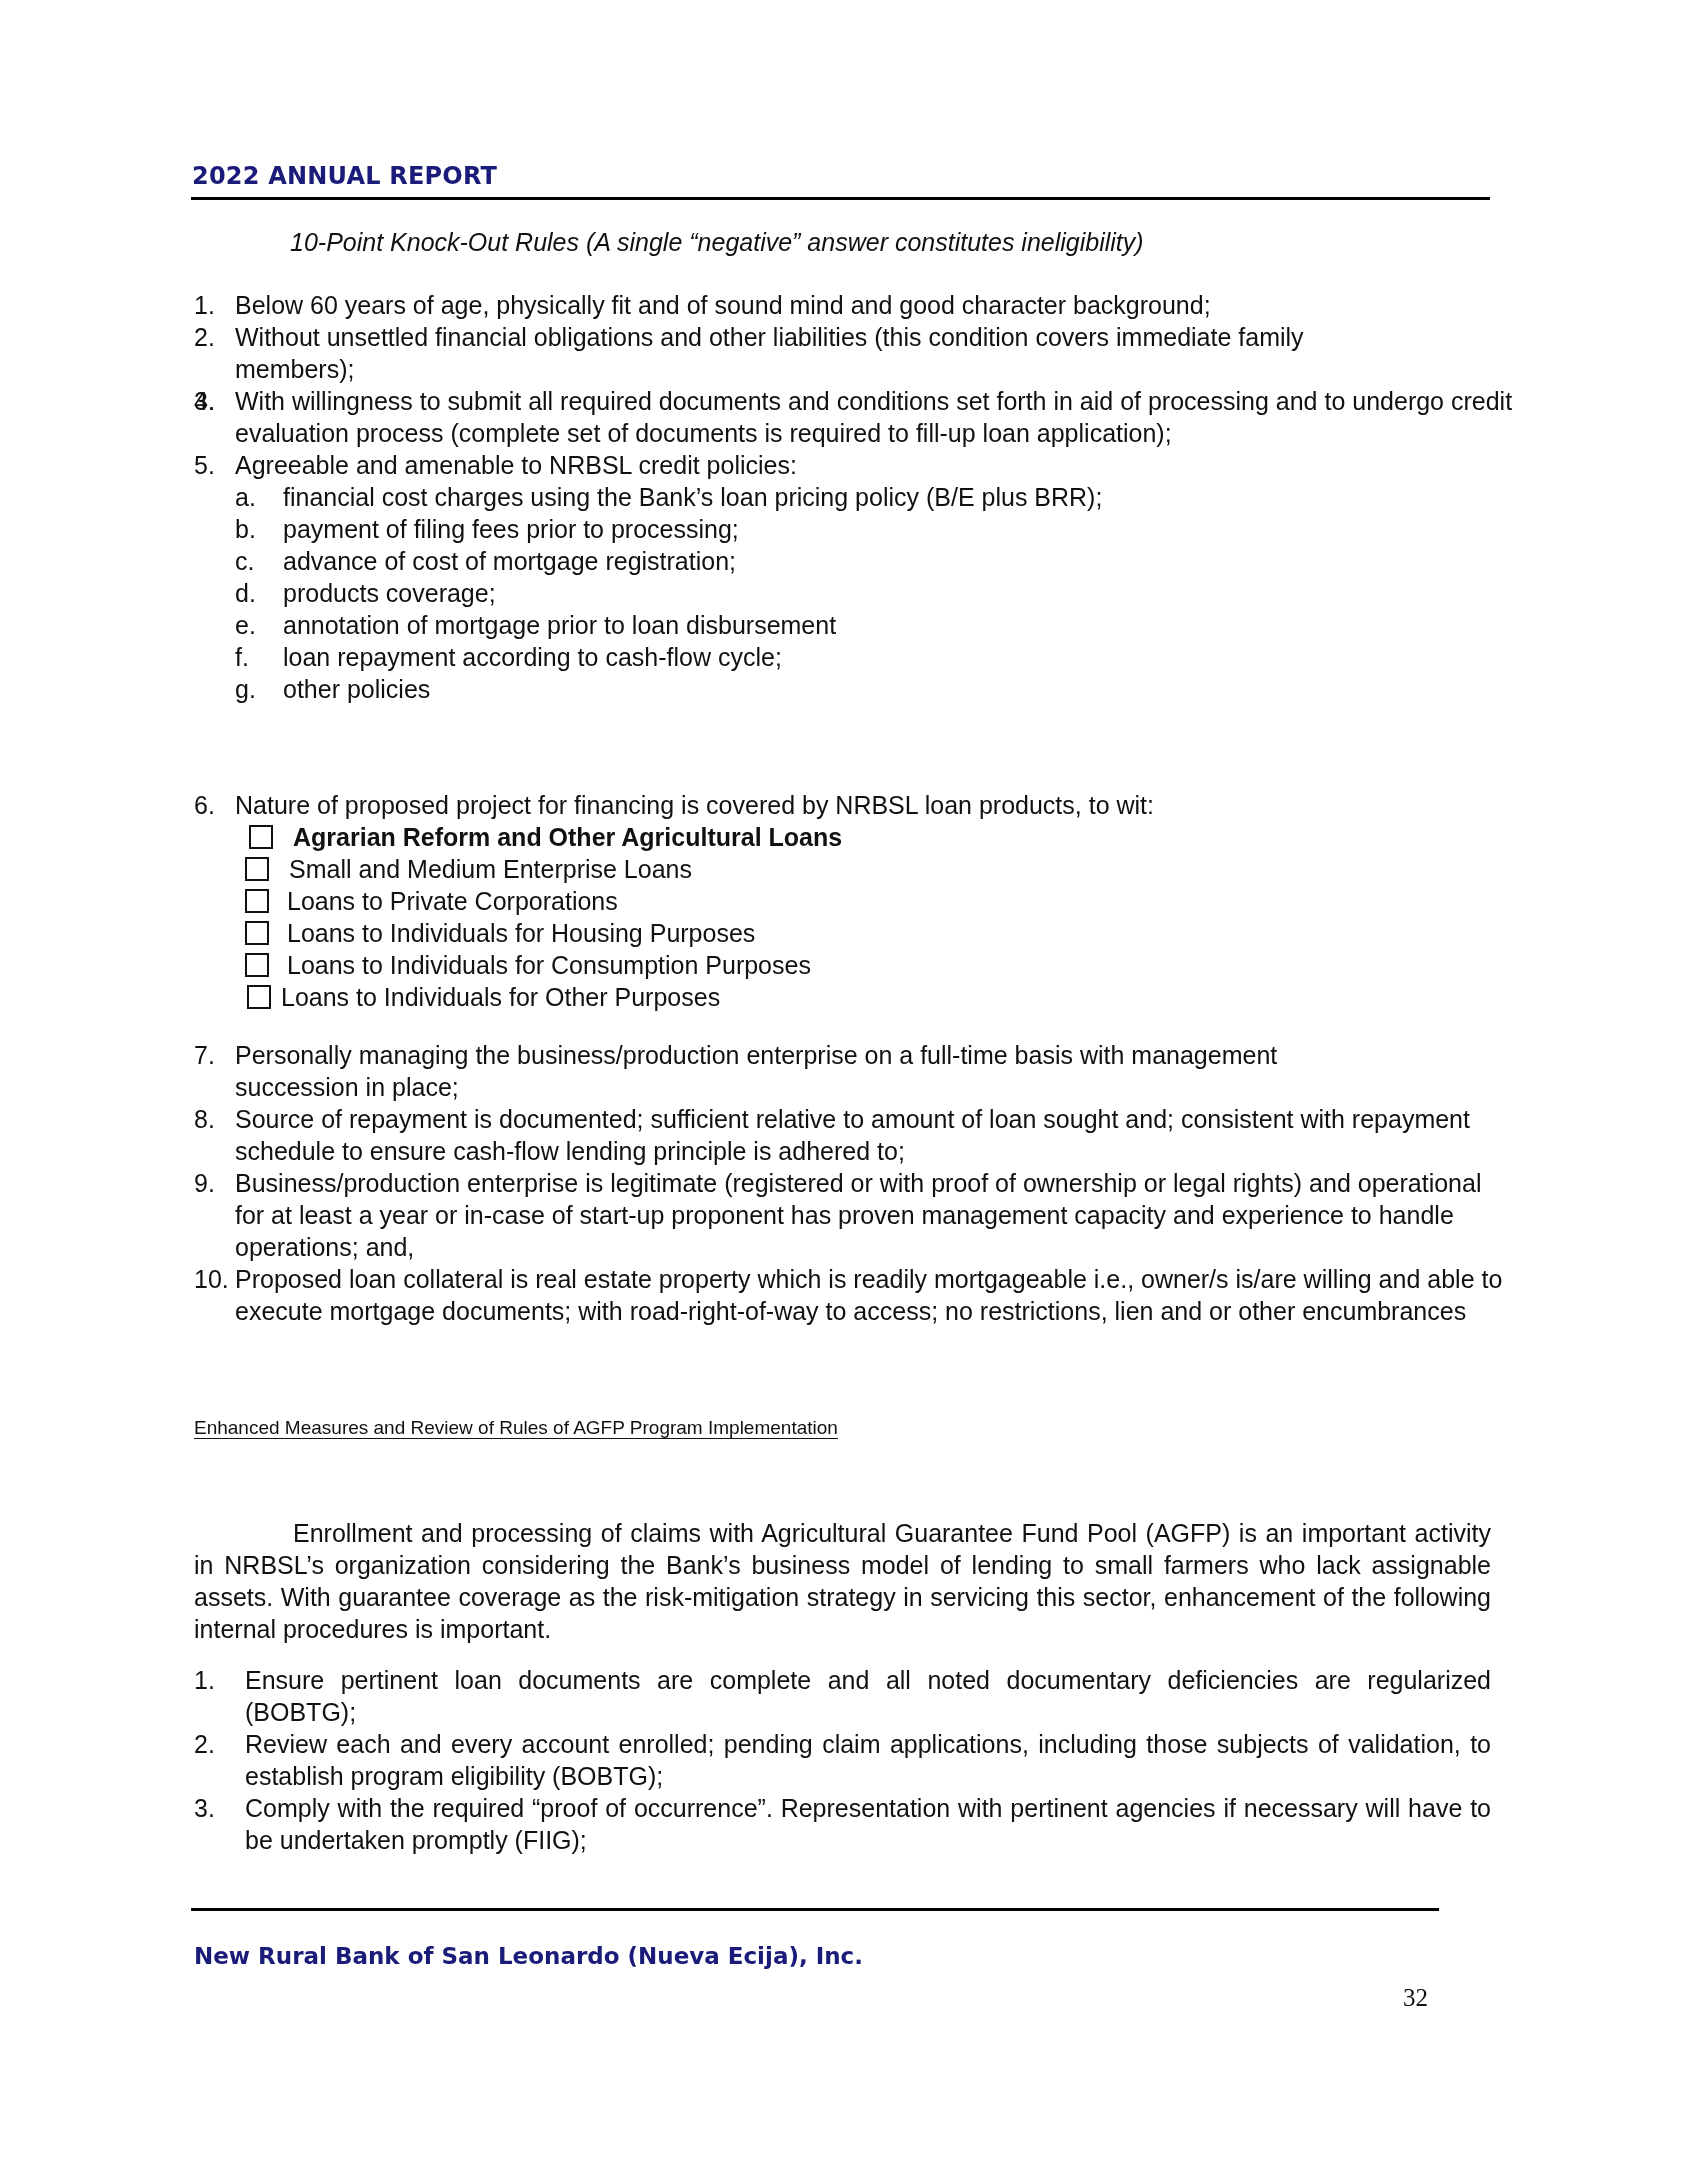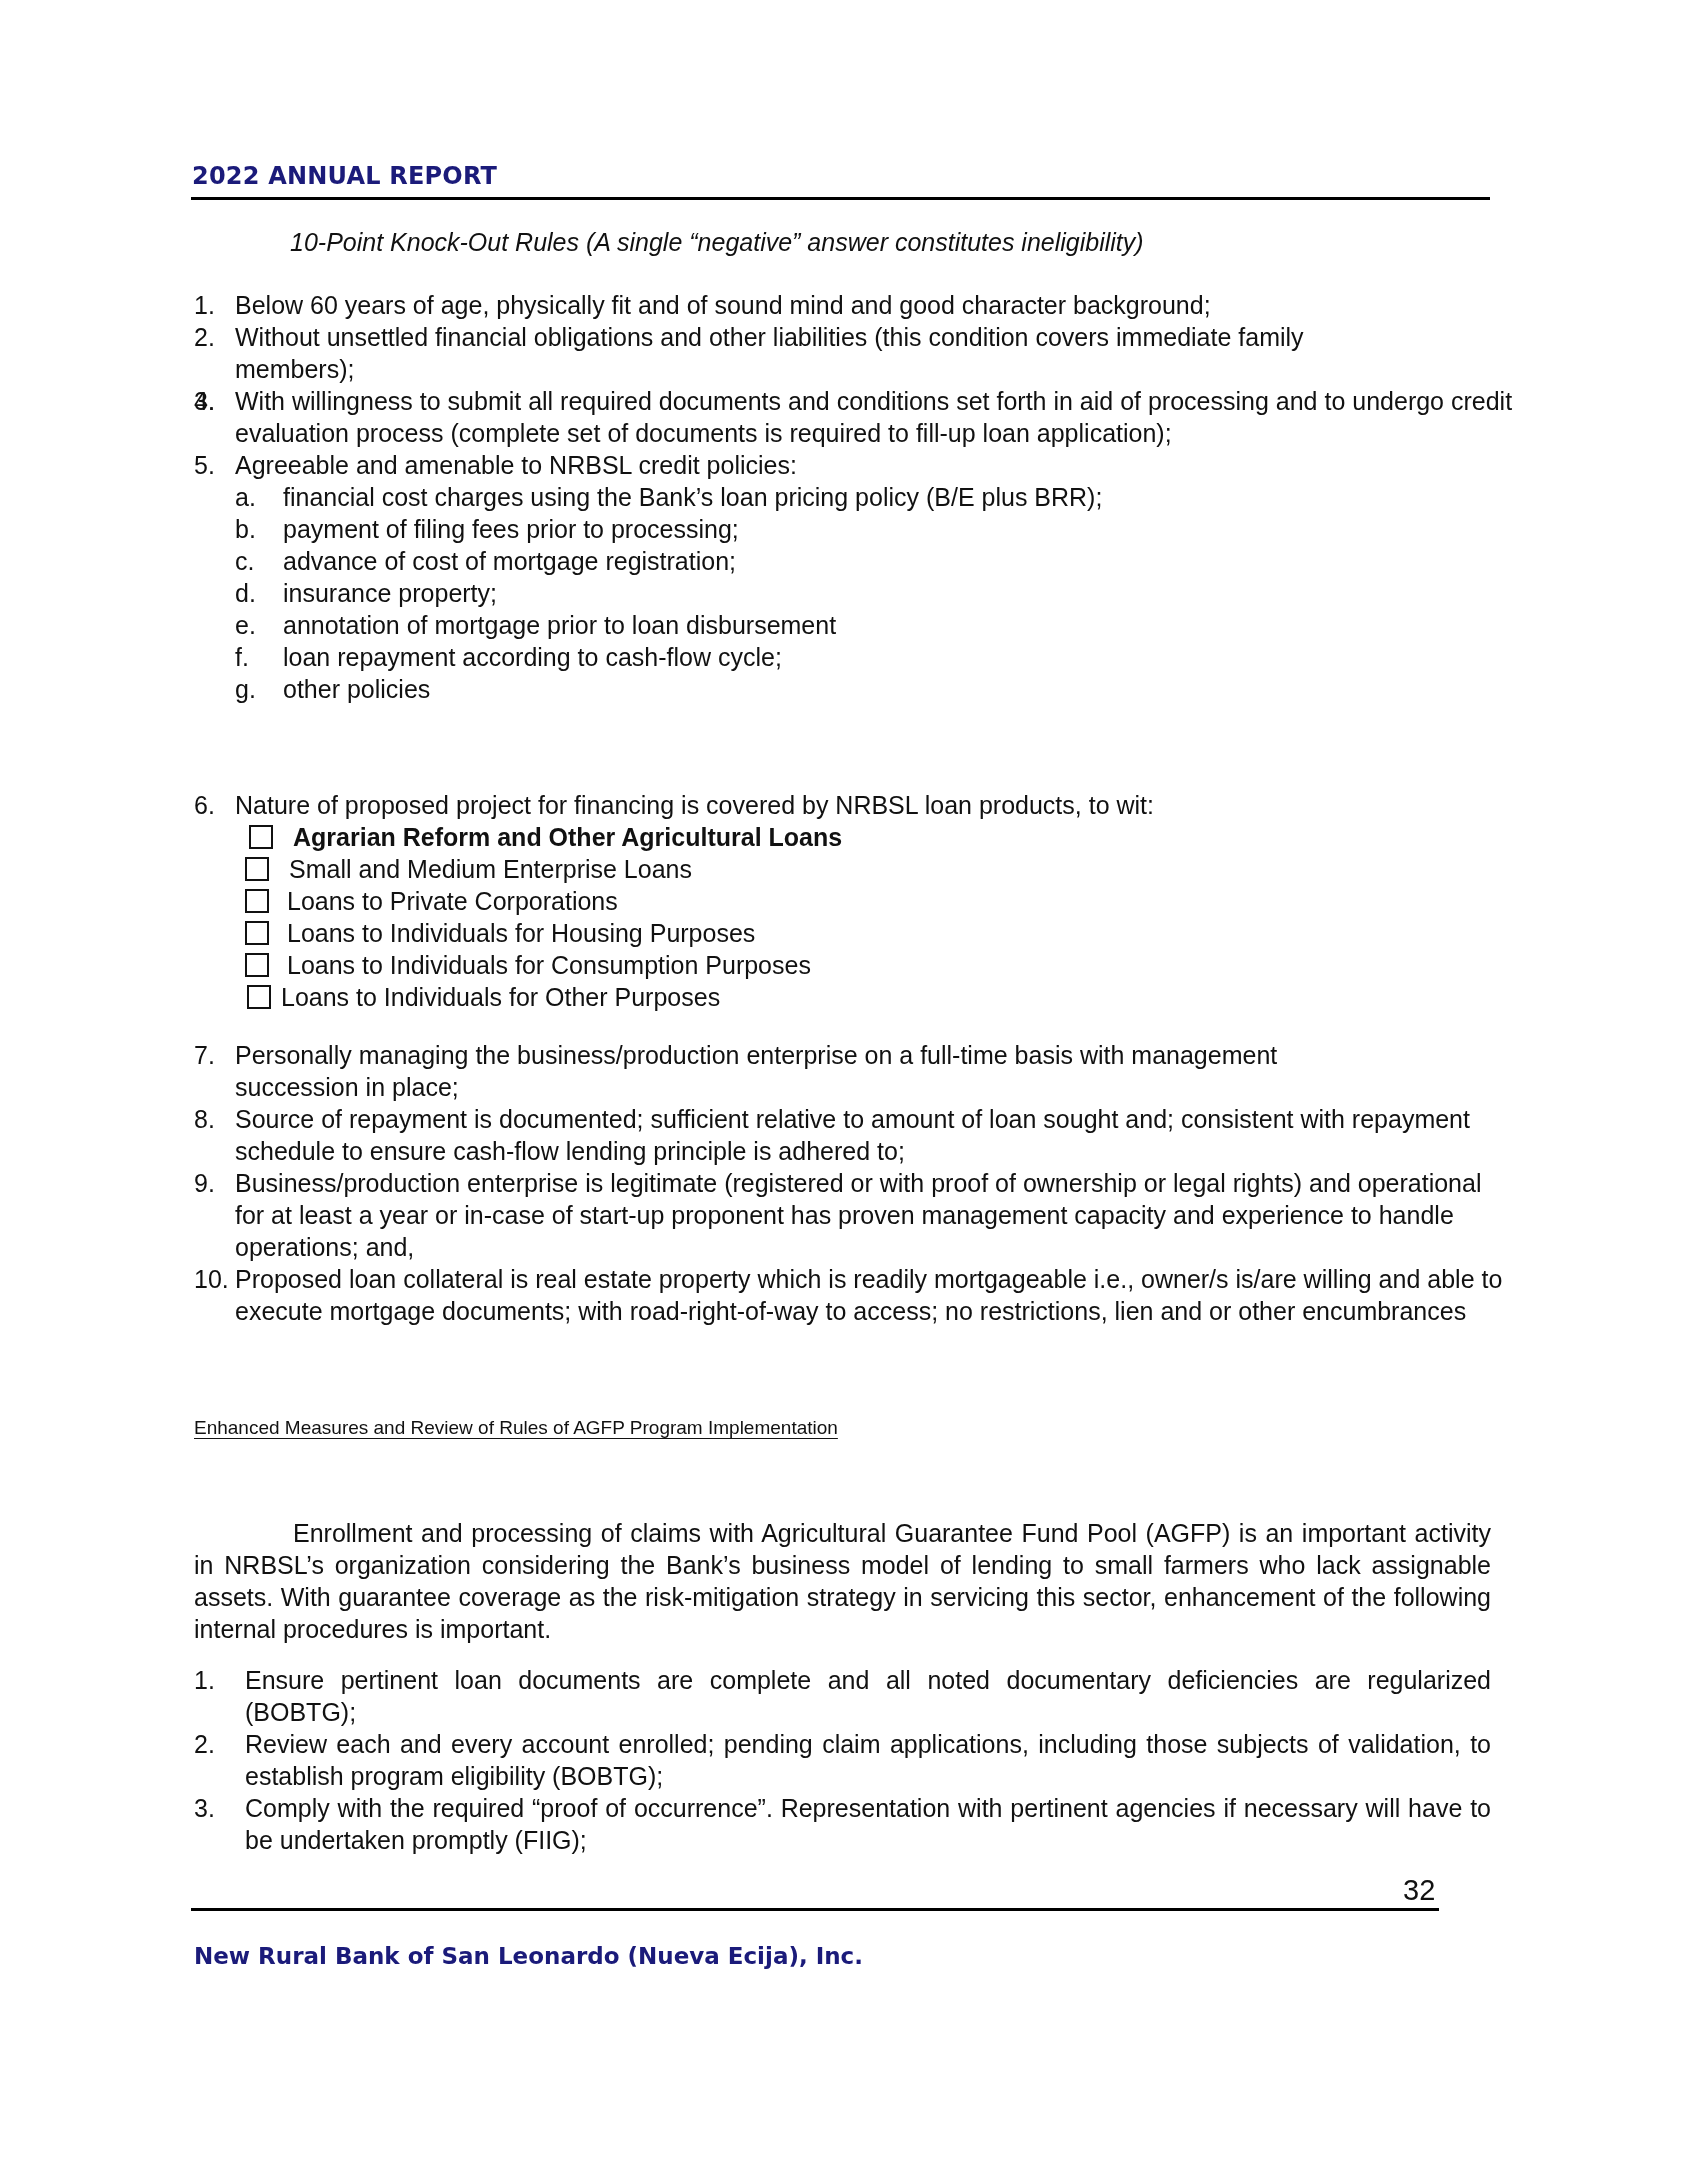--- a/index.html
+++ b/index.html
@@ -20,21 +20,21 @@
   .sub .letter { position: absolute; left: 41px; top: 0; }
   .cb-row { position: relative; height: 32px; }
   .cb { position: absolute; width: 24px; height: 24px; border: 2px solid #111; box-sizing: border-box; top: 4px; }
   .cb-label { position: absolute; top: 0; white-space: nowrap; }
   .section-heading { left: 194px; top: 1417px; font-size: 19px; text-decoration: underline; text-underline-offset: 4px; }
   .para { position: absolute; left: 194px; width: 1297px; top: 1517px; text-indent: 99px; text-align: justify; }
   .list2 { position: absolute; left: 194px; width: 1297px; top: 1664px; }
   .list2 .item { padding-left: 51px; text-align: justify; }
   .footer-company { left: 194px; top: 1943px; font-family: "DejaVu Sans", sans-serif; font-weight: bold;
                     font-size: 23px; color: #1b1b7a; }
-  .footer-page { left: 1403px; top: 1874px; font-family: Liberation Sans, sans-serif; font-size: 29px; color: #111; }
+  .footer-page { left: 1403px; top: 1984px; font-family: Liberation Serif, serif; font-size: 25px; color: #111; }
 </style>
 </head>
 <body>
 
 <div class="abs header-title">2022 ANNUAL REPORT</div>
 <div class="rule header-rule"></div>
 
 <div class="abs subtitle">10-Point Knock-Out Rules (A single “negative” answer constitutes ineligibility)</div>
 
 <div class="list body-text" style="top:289px;">
@@ -64,21 +64,21 @@
   <div class="sub">
     <span class="letter">b.</span>
     <span>payment of filing fees prior to processing;</span>
   </div>
   <div class="sub">
     <span class="letter">c.</span>
     <span>advance of cost of mortgage registration;</span>
   </div>
   <div class="sub">
     <span class="letter">d.</span>
-    <span>insurance property;</span>
+    <span>products coverage;</span>
   </div>
   <div class="sub">
     <span class="letter">e.</span>
     <span>annotation of mortgage prior to loan disbursement</span>
   </div>
   <div class="sub">
     <span class="letter">f.</span>
     <span>loan repayment according to cash-flow cycle;</span>
   </div>
   <div class="sub">

